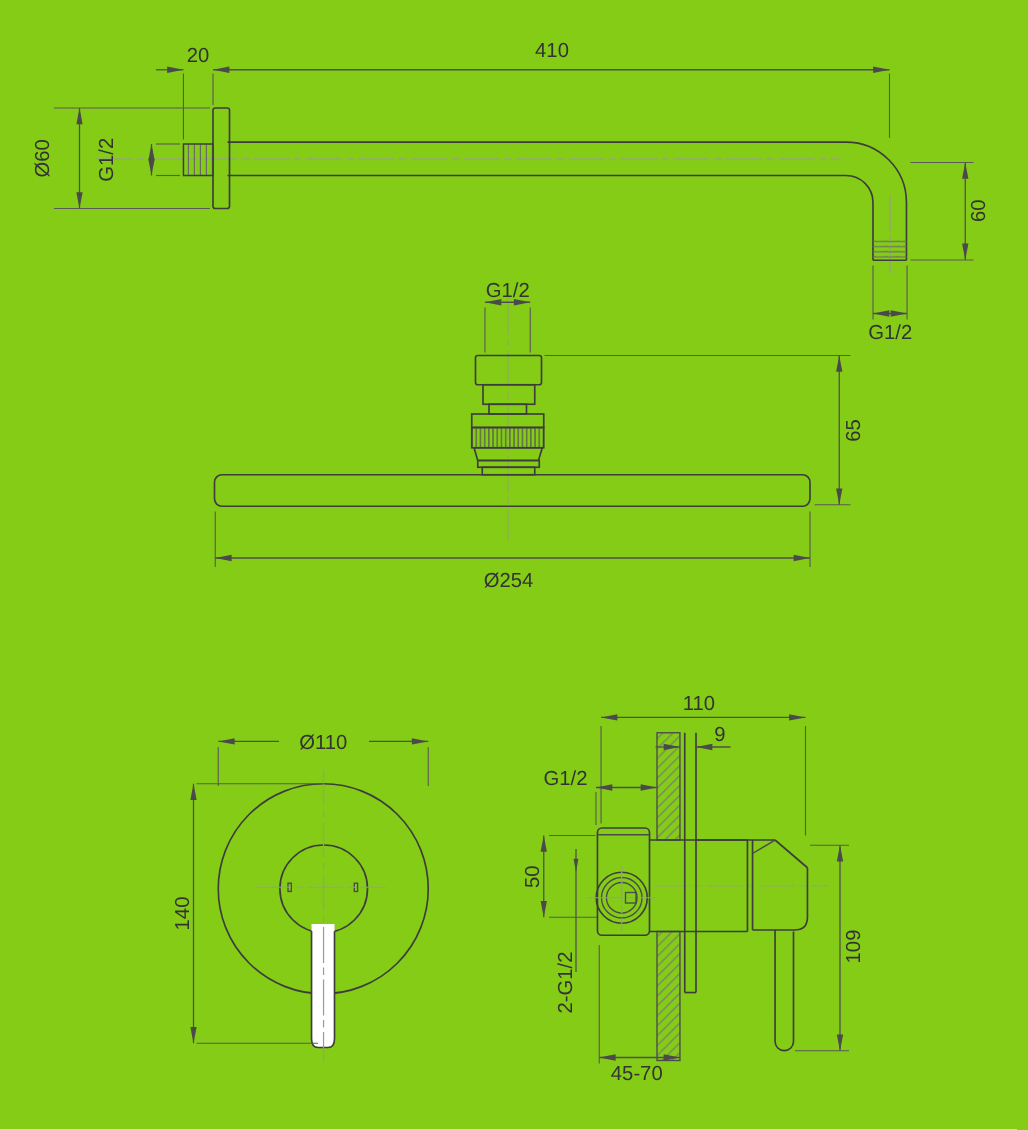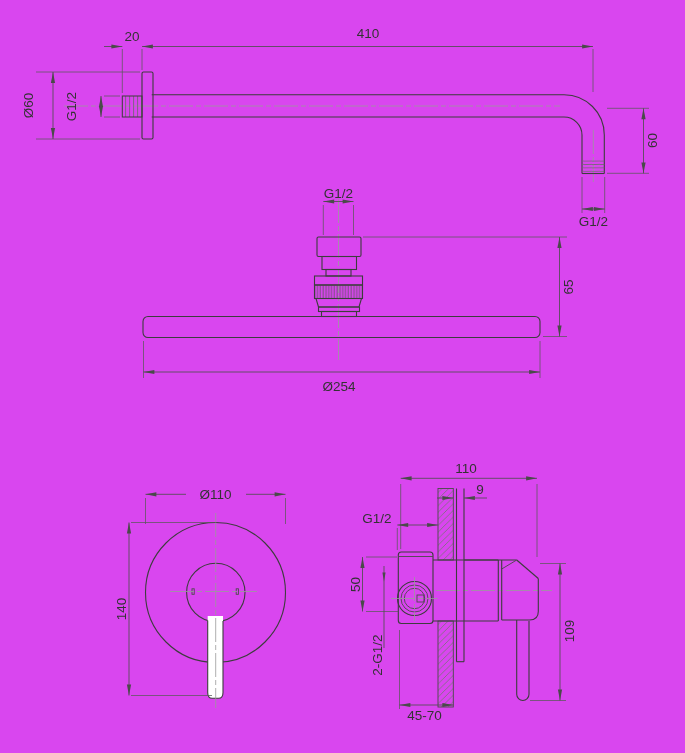--- a/index.html
+++ b/index.html
@@ -1,16 +1,16 @@
 <!DOCTYPE html>
 <html><head>
 <meta charset="utf-8">
 <style>
   html,body{margin:0;padding:0;background:#fff;}
-  .sheet{position:relative;width:685px;height:753px;background:#d946ef;overflow:hidden;
+  .sheet{position:relative;width:685px;height:753px;background:#84cc16;overflow:hidden;
          font-family:"Liberation Sans","DejaVu Sans",sans-serif;}
   svg{display:block}
   .obj{stroke:#3d3d3d;stroke-width:1.1;fill:none;stroke-linecap:butt;}
   .obj2{stroke:#4a4a4a;stroke-width:0.9;fill:none;}
   .dim{stroke:#4f4f4f;stroke-width:0.85;fill:none;}
   .ext{stroke:#5a5a5a;stroke-width:0.75;fill:none;}
   .cl{stroke:#9a9a9a;stroke-width:0.8;fill:none;stroke-dasharray:24 3 5 3;}
   .whitefill{fill:#ffffff;stroke:none;}
   text{font-size:13.5px;fill:#333333;}
   .t-mid{text-anchor:middle;}

